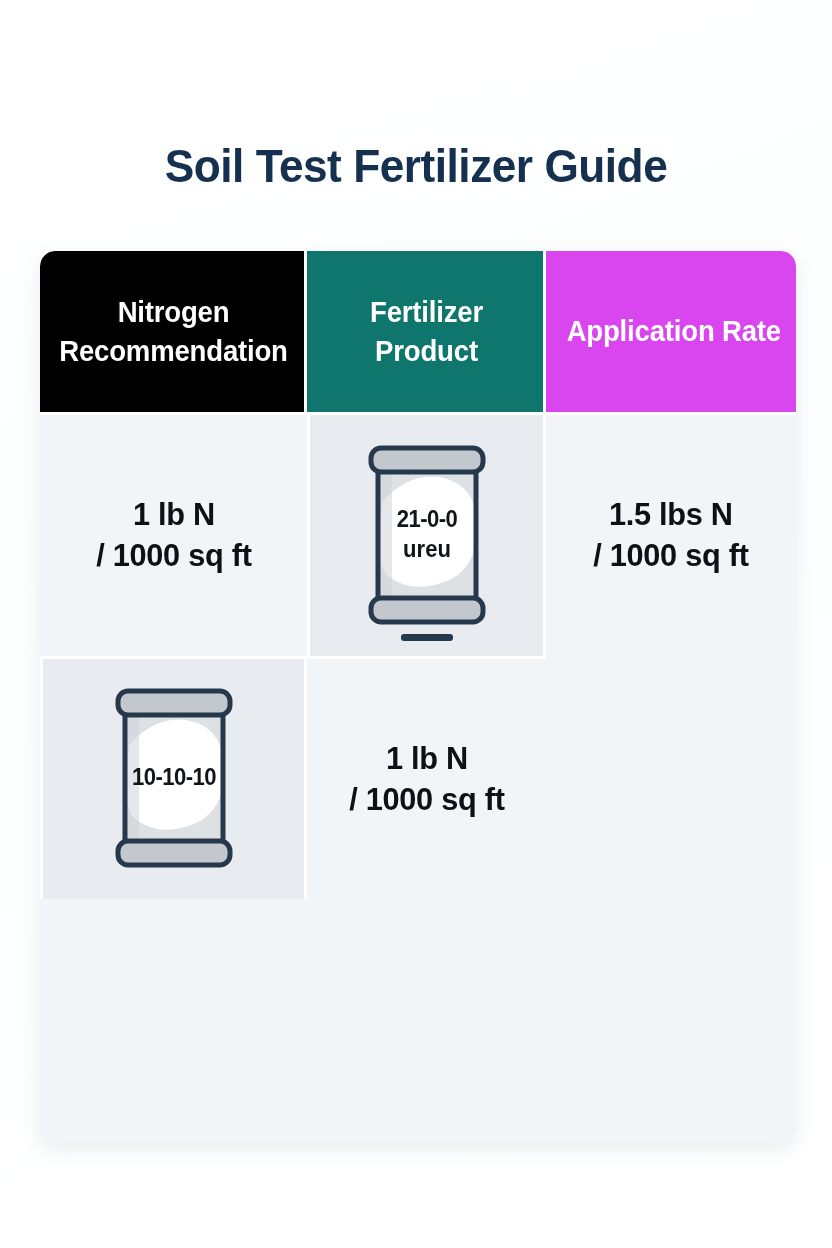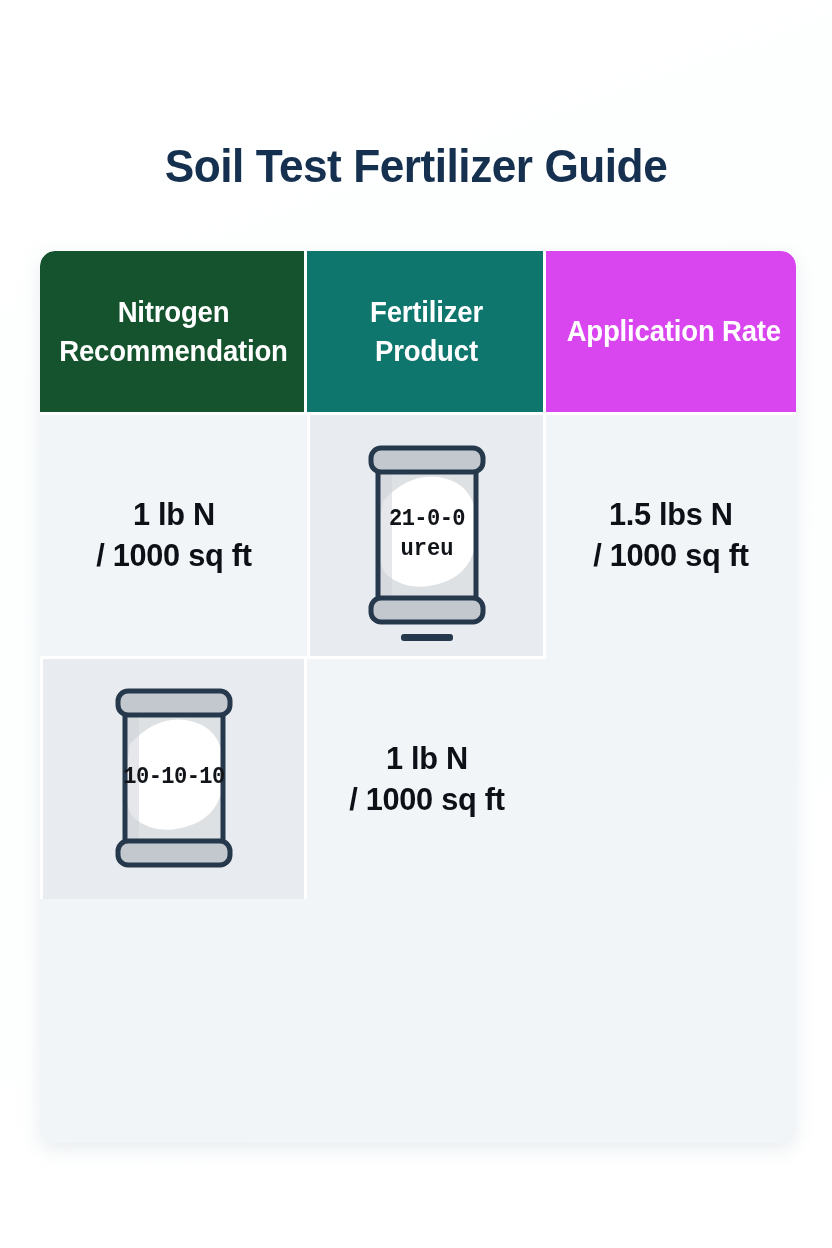--- a/index.html
+++ b/index.html
@@ -69,21 +69,21 @@
     font-size: 29px;
     font-weight: 700;
     line-height: 1.32;
     padding: 0 6px;
     box-sizing: border-box;
     position: relative;
     letter-spacing: -0.2px;
   }
   .hcell span { transform: scaleX(0.95); display: inline-block; }
 
-  .hcell-1 { background: #14532d; border-top-left-radius: 15px; text-align: center; }
+  .hcell-1 { background: #000000; border-top-left-radius: 15px; text-align: center; }
   .hcell-2 { background: #0f766e; }
   .hcell-3 { background: #d946ef; border-top-right-radius: 15px; padding-left: 12px; }
 
   .hsep {
     position: absolute;
     top: 0; bottom: 0;
     width: 3px;
     background: #ffffff;
   }
   .hsep.left { left: -3px; }
@@ -96,21 +96,20 @@
     text-align: center;
     box-sizing: border-box;
     position: relative;
     background: #f2f5f7;
     border-top: 3px solid #ffffff;
   }
   .cell.col-mid {
     background: #e8ecf0;
     border-left: 3px solid #ffffff;
     border-right: 3px solid #ffffff;
-    font-family: Liberation Mono, monospace;
   }
 
   .cell-text {
     font-size: 32px;
     font-weight: 700;
     color: #0d1117;
     line-height: 1.28;
     letter-spacing: -0.3px;
     transform: scaleX(0.96);
   }

